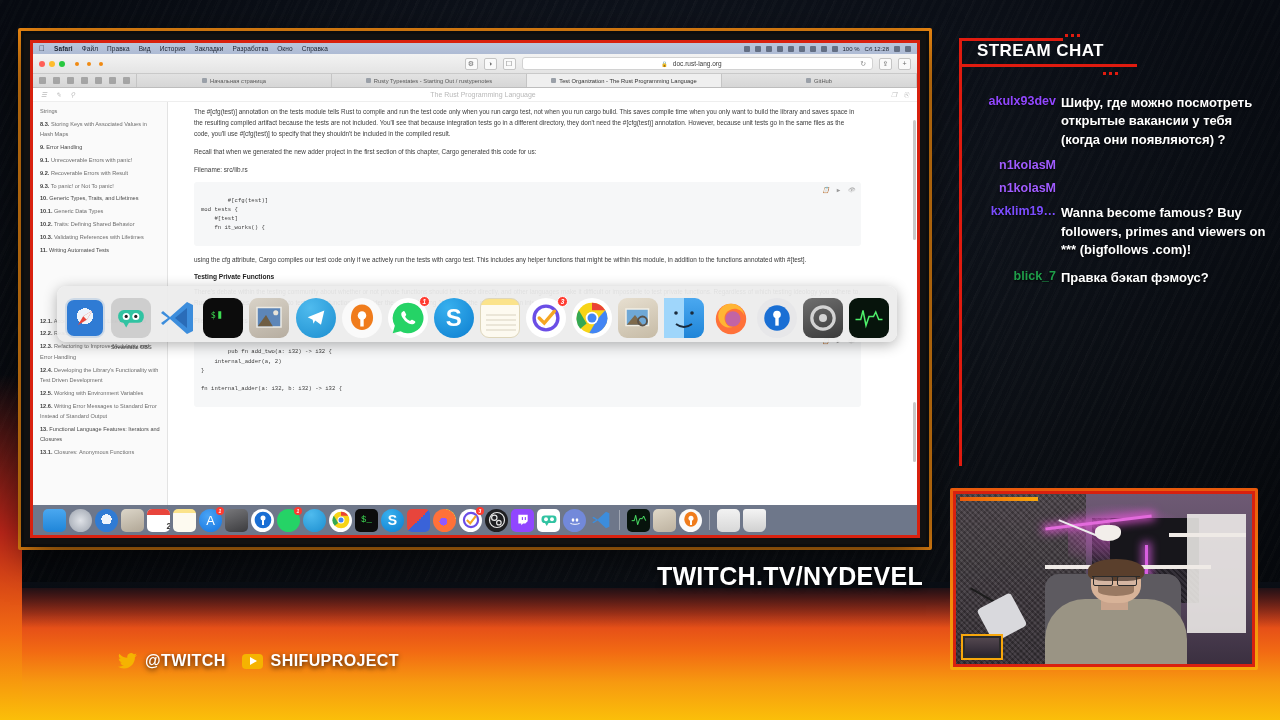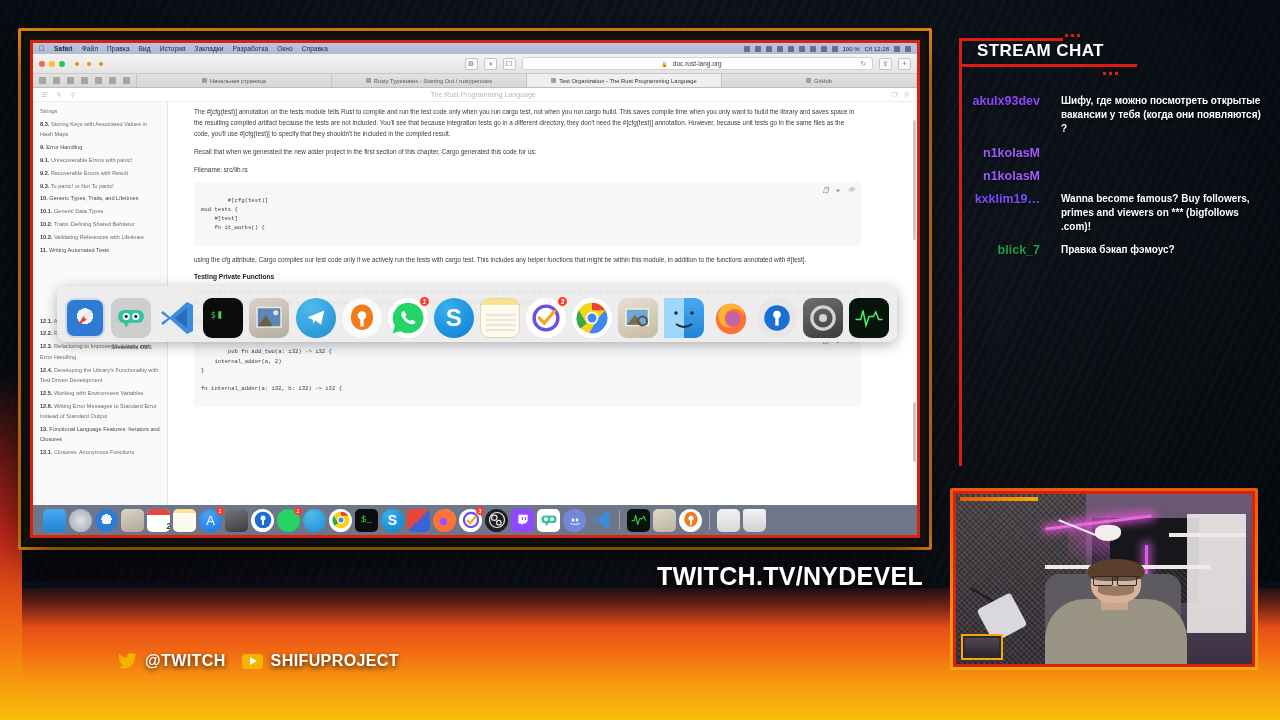--- a/index.html
+++ b/index.html
@@ -165,25 +165,25 @@
   }
   .chat-rule-top{position:absolute;left:6px;top:0;width:104px;height:3px;background:#e01b0f;}
   .chat-rule-bot{position:absolute;left:6px;top:26px;width:178px;height:3px;background:#e01b0f;}
   .chat-rule-left{position:absolute;left:6px;top:0;width:3px;height:28px;background:#e01b0f;}
   .chat-spine{position:absolute;left:6px;top:28px;width:3px;height:400px;background:#e01b0f;}
   .dots{position:absolute;display:flex;gap:3px;}
   .dots i{width:3px;height:3px;background:#e01b0f;display:block;}
   .chat-list{position:absolute;left:16px;top:56px;width:300px;}
   .msg{display:flex;margin-bottom:9px;align-items:flex-start;}
   .msg .who{
-    flex:0 0 92px;text-align:right;padding-right:21px;font-size:12.5px;font-weight:bold;
+    flex:0 0 92px;text-align:right;padding-right:5px;font-size:12.5px;font-weight:bold;
     white-space:nowrap;overflow:hidden;text-shadow:0 1px 2px rgba(0,0,0,.8);
   }
   .msg .txt{
-    flex:1;font-size:10px;font-weight:bold;color:#fff;line-height:1.42;
+    flex:1;font-size:13px;font-weight:bold;color:#fff;line-height:1.42;
     text-shadow:0 1px 3px rgba(0,0,0,.9);
   }
 
   
   .twitch-url{
     position:absolute;left:600px;top:562px;width:380px;text-align:center;
     color:#fff;font-size:25px;font-weight:bold;letter-spacing:.3px;
     text-shadow:0 2px 6px rgba(0,0,0,.85);
   }
   

